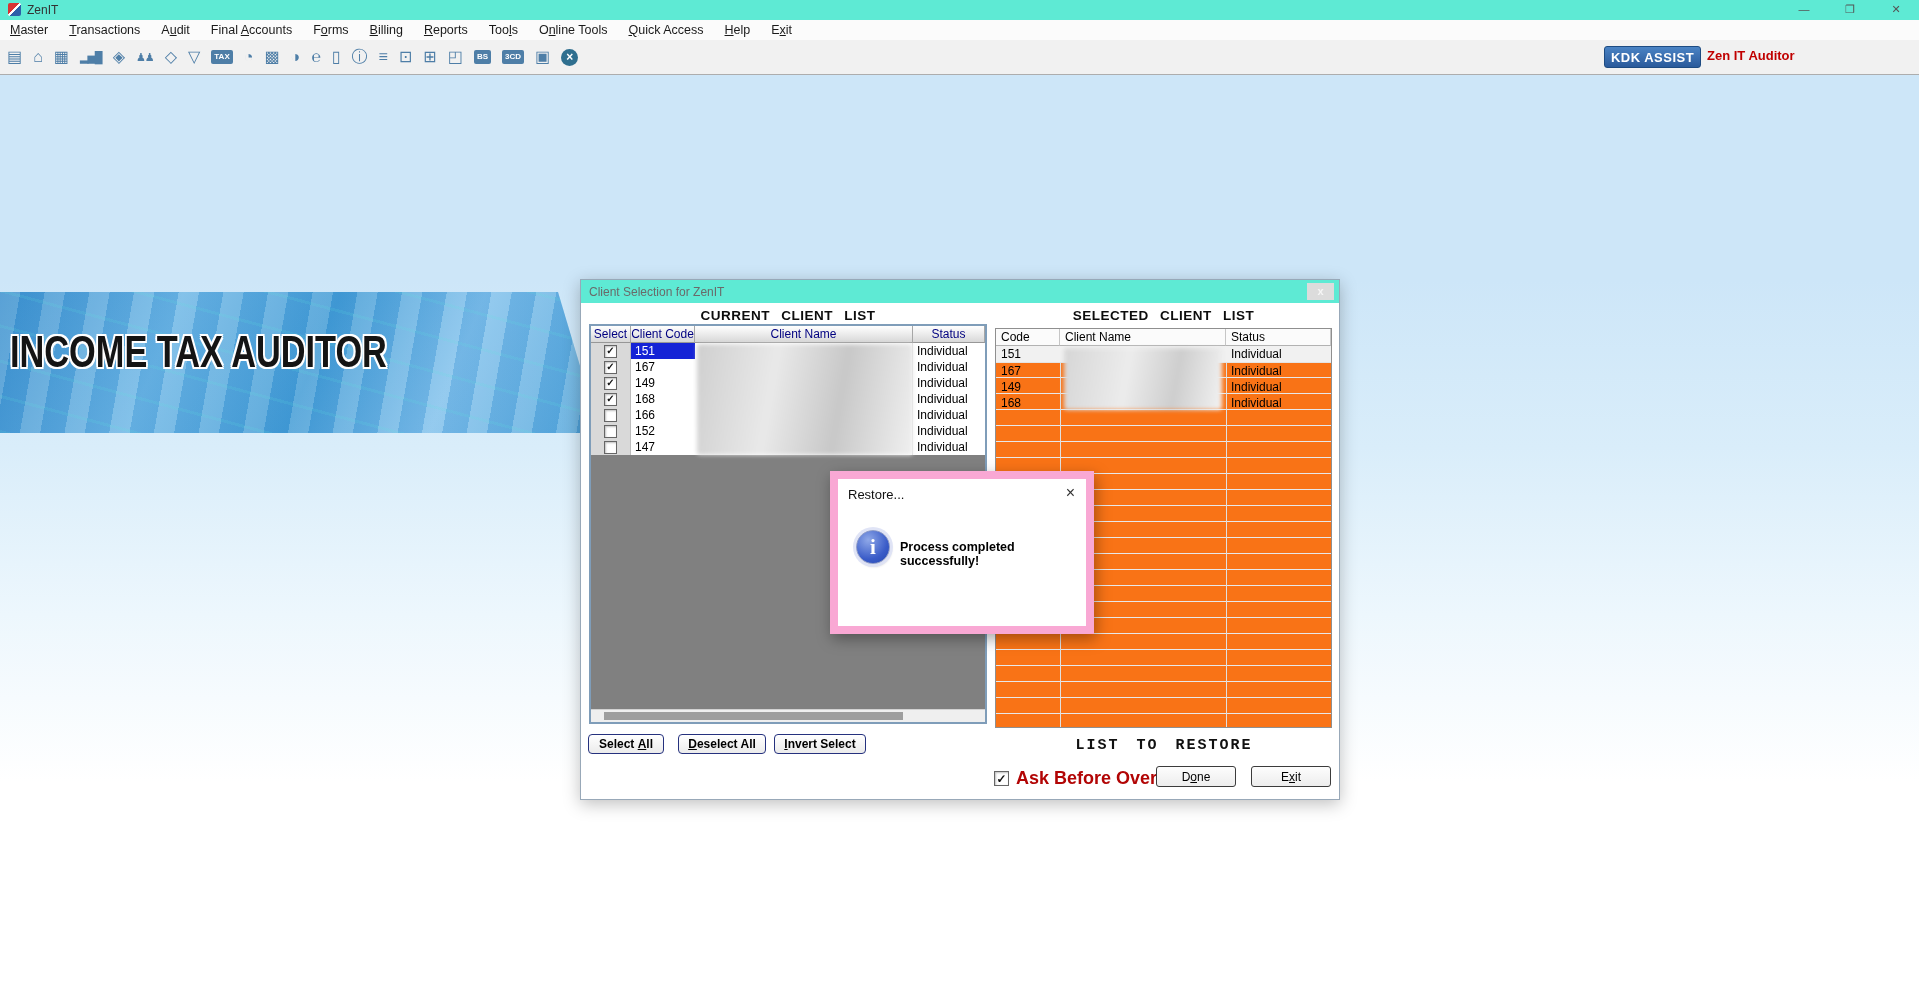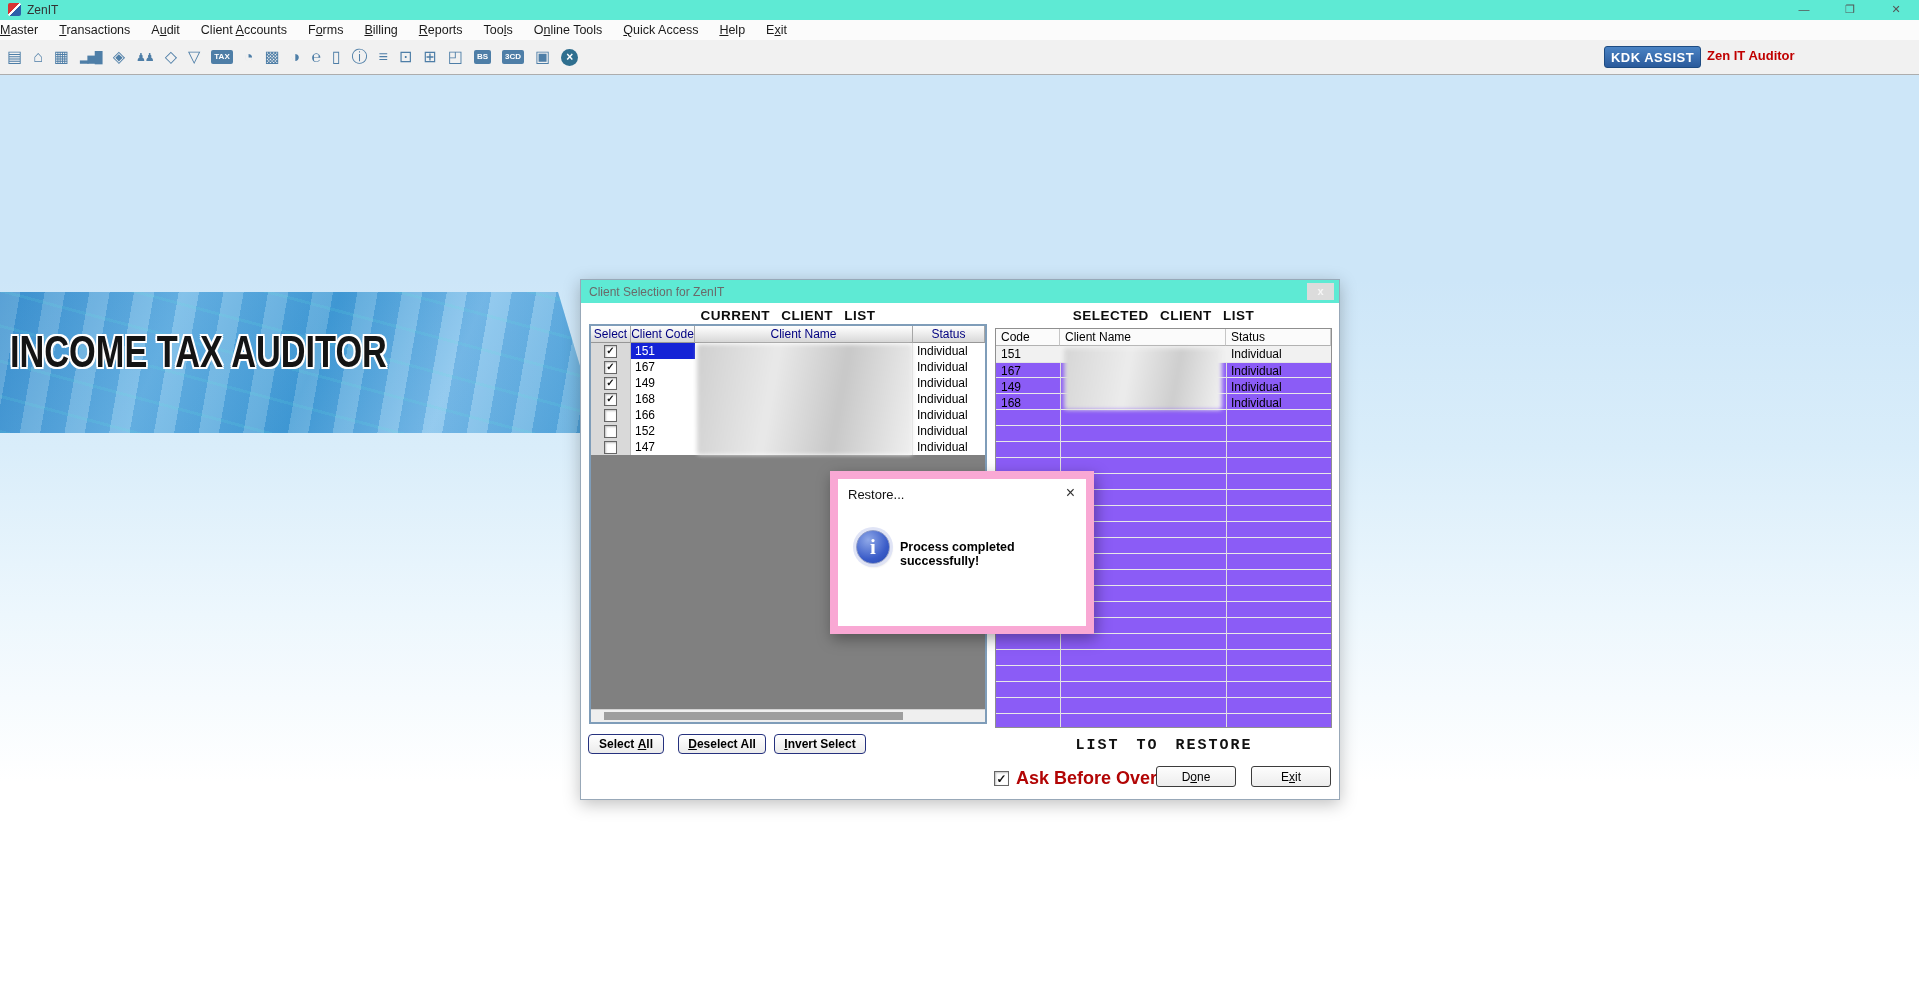--- a/index.html
+++ b/index.html
@@ -12,21 +12,21 @@
   
   .titlebar{position:absolute;left:0;top:0;width:100%;height:20px;background:#5eead4;}
   .app-logo{position:absolute;left:8px;top:3px;width:13px;height:13px;
     background:linear-gradient(135deg,#d83434 0 46%,#fff 46% 54%,#2c5fa8 54%);
     border-radius:2px;}
   .app-title{position:absolute;left:27px;top:3px;font-size:12px;color:#333;}
   .win-controls{position:absolute;right:0;top:0;height:20px;display:flex;}
   .win-btn{width:46px;height:20px;text-align:center;line-height:19px;font-size:11px;color:#555;}
 
   .menubar{position:absolute;left:0;top:20px;width:100%;height:20px;background:#fbfbfb;
-    display:flex;align-items:center;padding-left:0;box-sizing:border-box;gap:21px;
+    display:flex;align-items:center;padding-left:10px;box-sizing:border-box;gap:21px;
     font-size:12.5px;color:#1a1a1a;}
   .mi span{white-space:pre;}
   .accel{text-decoration:underline;}
 
   .toolbar{position:absolute;left:0;top:40px;width:100%;height:35px;background:#f1f1f1;
     border-bottom:1px solid #adadad;box-sizing:border-box;}
   .tool-icons{position:absolute;left:7px;top:0;height:34px;display:flex;align-items:center;gap:11px;}
   .ticon{font-size:16px;color:#4e7ea7;line-height:1;}
   .ticon.sm{font-size:11px;letter-spacing:-1px;}
   .ticon.badge{background:#4e7ea7;color:#fff;font-size:8px;font-weight:700;
@@ -96,21 +96,21 @@
     display:flex;align-items:center;justify-content:center;box-shadow:inset 1px 1px 2px rgba(0,0,0,.25);}
   .cb .tick{font-size:10px;line-height:10px;font-weight:bold;color:#101010;}
   .name-blur{position:absolute;left:106px;top:18px;width:216px;height:111px;
     background:linear-gradient(100deg,#cfcfcf,#e9e9e9 35%,#c8c8c8 65%,#f0f0f0);
     filter:blur(2px);border-radius:3px;}
   .hscroll{position:absolute;left:0;right:0;bottom:0;height:12px;background:#efefef;
     border-top:1px solid #d2d2d2;}
   .hthumb{position:absolute;left:13px;top:2px;width:299px;height:8px;background:#9e9e9e;}
 
   
-  .rtable{position:absolute;left:414px;top:48px;width:337px;height:400px;background:#8b5cf6;
+  .rtable{position:absolute;left:414px;top:48px;width:337px;height:400px;background:#f97316;
     border:1px solid #8f8f8f;box-sizing:border-box;}
   .rt-head{display:flex;height:17px;position:relative;z-index:2;}
   .rt-head .hc{background:#fbfbfb;border-right:1px solid #c6c6c6;border-bottom:1px solid #b2b2b2;
     font-size:12px;color:#000;padding-left:5px;line-height:16px;box-sizing:border-box;text-align:left;}
   .rw-code{width:64px;}
   .rw-name{width:166px;}
   .rw-stat{flex:1;}
   .rt-lines{position:absolute;left:0;right:0;top:17px;bottom:0;
     background:repeating-linear-gradient(180deg,transparent 0 15px,#e8e8e8 15px 16px);}
   .rt-v{position:absolute;top:17px;bottom:0;width:1px;background:#e0e0e0;}
@@ -169,21 +169,21 @@
     <span class="win-btn">—</span>
     <span class="win-btn">❐</span>
     <span class="win-btn">✕</span>
   </div>
 </div>
 
 <div class="menubar">
   <span class="mi"><span></span><span class="accel">M</span><span>aster</span></span>
   <span class="mi"><span></span><span class="accel">T</span><span>ransactions</span></span>
   <span class="mi"><span>A</span><span class="accel">u</span><span>dit</span></span>
-  <span class="mi"><span>Client </span><span class="accel">A</span><span>ccounts</span></span>
+  <span class="mi"><span>Final </span><span class="accel">A</span><span>ccounts</span></span>
   <span class="mi"><span>F</span><span class="accel">o</span><span>rms</span></span>
   <span class="mi"><span></span><span class="accel">B</span><span>illing</span></span>
   <span class="mi"><span></span><span class="accel">R</span><span>eports</span></span>
   <span class="mi"><span>Too</span><span class="accel">l</span><span>s</span></span>
   <span class="mi"><span>O</span><span class="accel">n</span><span>line Tools</span></span>
   <span class="mi"><span></span><span class="accel">Q</span><span>uick Access</span></span>
   <span class="mi"><span></span><span class="accel">H</span><span>elp</span></span>
   <span class="mi"><span>E</span><span class="accel">x</span><span>it</span></span>
 </div>
 

